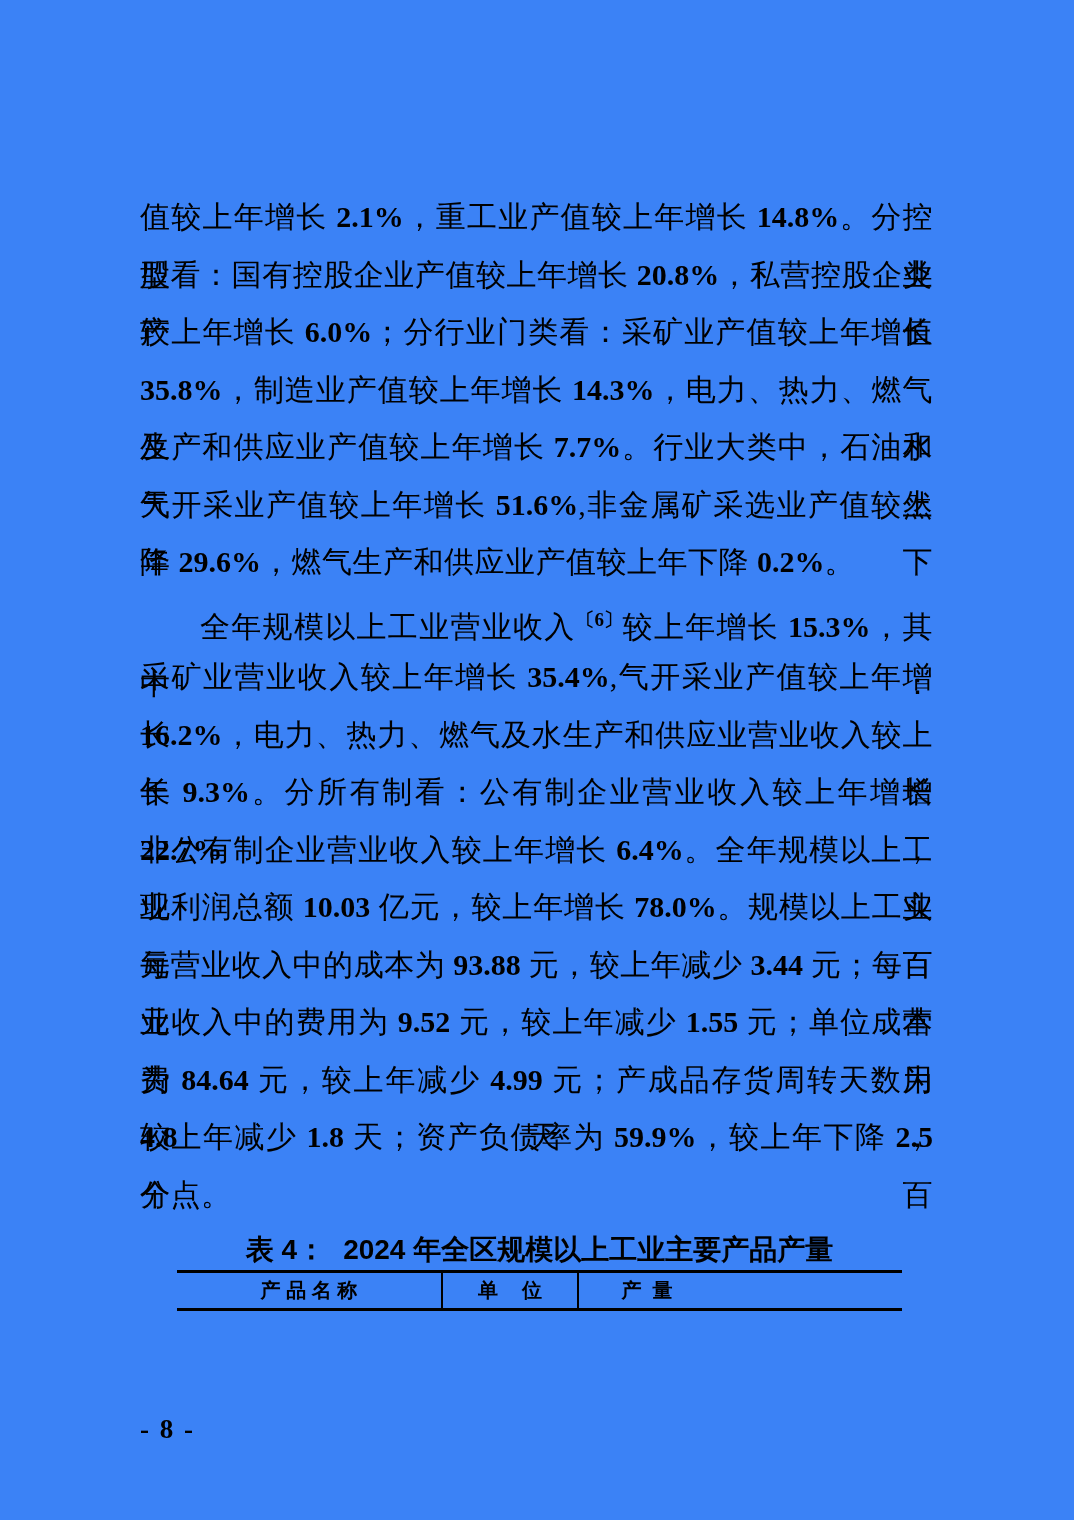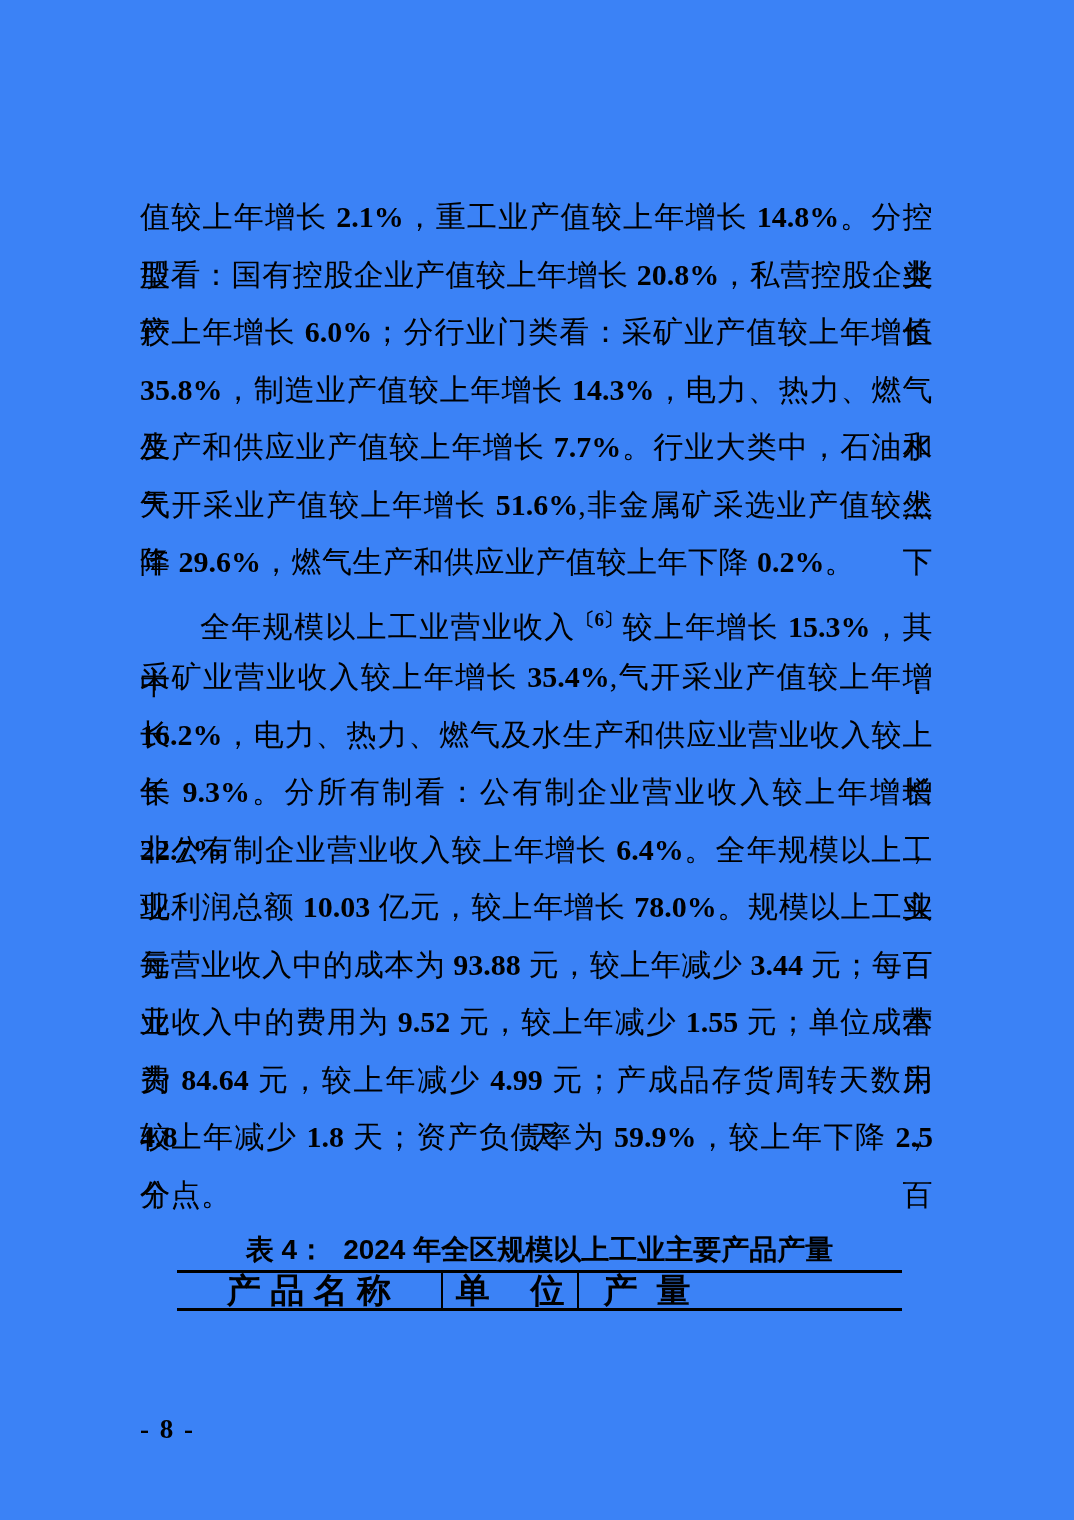--- a/index.html
+++ b/index.html
@@ -59,21 +59,21 @@
   #products-table {
     position: absolute;
     left: 177px; top: 1270px;
     width: 725px; height: 41px;
     box-sizing: border-box;
     border-top: 3px solid #000;
     border-bottom: 3px solid #000;
     display: flex;
     font-family: "Liberation Sans", "DejaVu Sans", sans-serif;
     font-weight: 700;
-    font-size: 34px;
+    font-size: 20px;
     text-align: center;
   }
   .th {
     box-sizing: border-box;
     display: flex;
     align-items: center;
     justify-content: center;
     white-space: pre;
   }
   .th.c1 { width: 36.4%; }

